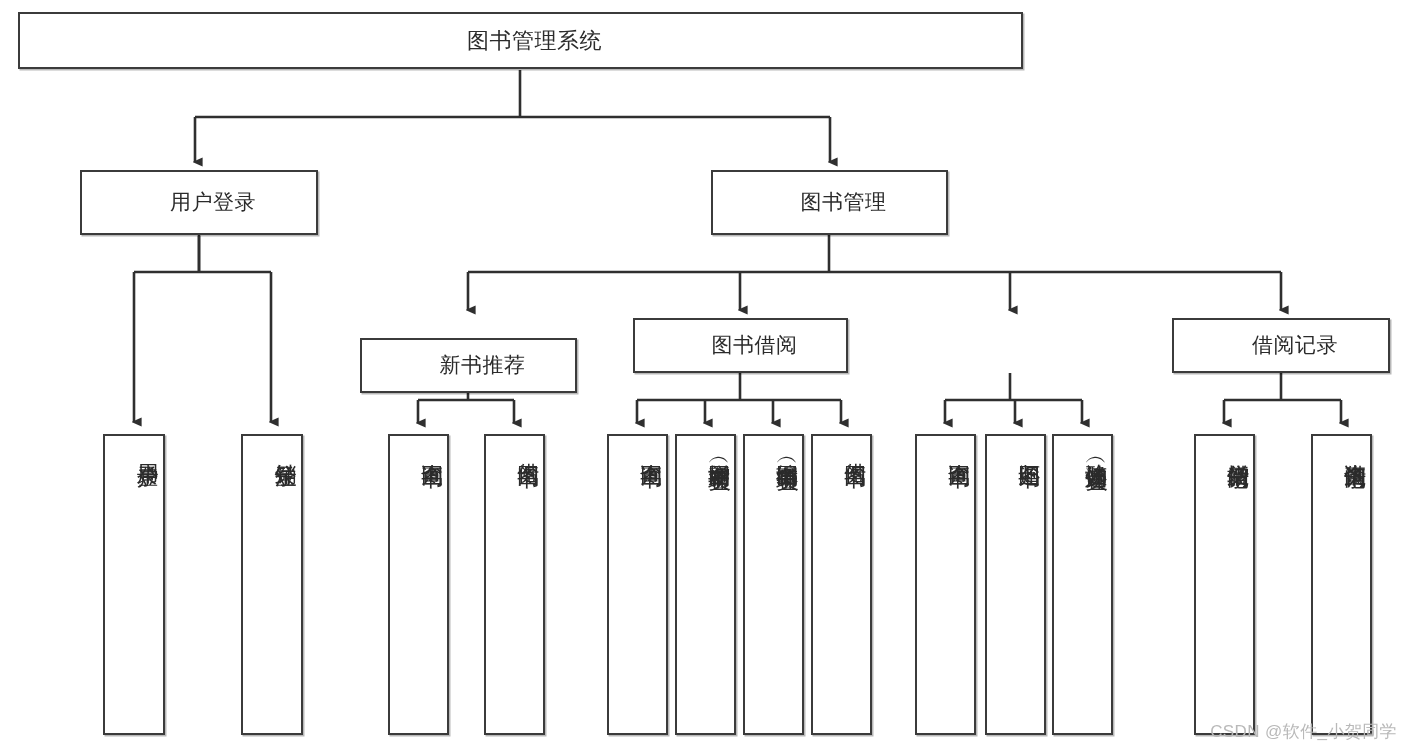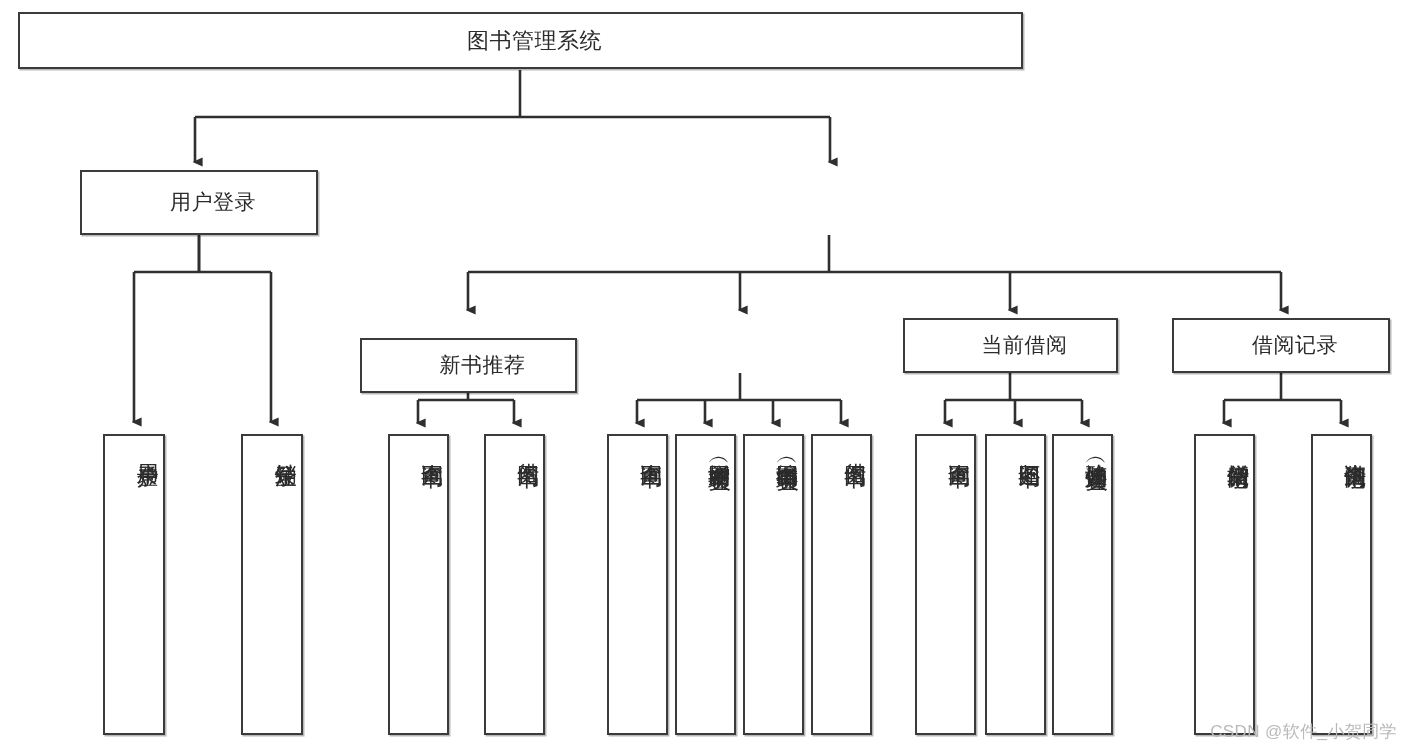--- a/index.html
+++ b/index.html
@@ -138,26 +138,29 @@
     </g>
   </svg>
 
   <div class="node horiz root" style="left:18px; top:12px; width:1005px; height:57px;">
     <span class="label">图书管理系统</span>
   </div>
 
   <div class="node horiz" style="left:80px; top:170px; width:238px; height:65px;">
     <span class="label">用户登录</span>
   </div>
+  <div class="node horiz" style="left:711px; top:170px; width:237px; height:65px;">
+    <span class="label">图书管理</span>
+  </div>
 
   <div class="node horiz" style="left:360px; top:318px; width:217px; height:55px;margin-top:20px;">
     <span class="label">新书推荐</span>
   </div>
-  <div class="node horiz" style="left:903px; top:318px; width:215px; height:55px;">
-    <span class="label">当前借阅</span>
+  <div class="node horiz" style="left:633px; top:318px; width:215px; height:55px;">
+    <span class="label">图书借阅</span>
   </div>
   <div class="node horiz" style="left:1172px; top:318px; width:218px; height:55px;font-family:Liberation Serif, serif;">
     <span class="label">借阅记录</span>
   </div>
 
   <div class="node vert" style="left:103px; top:434px; width:62px; height:301px;">
     <span class="label">用户登录</span>
   </div>
   <div class="node vert" style="left:241px; top:434px; width:62px; height:301px;">
     <span class="label">注销登录</span>

